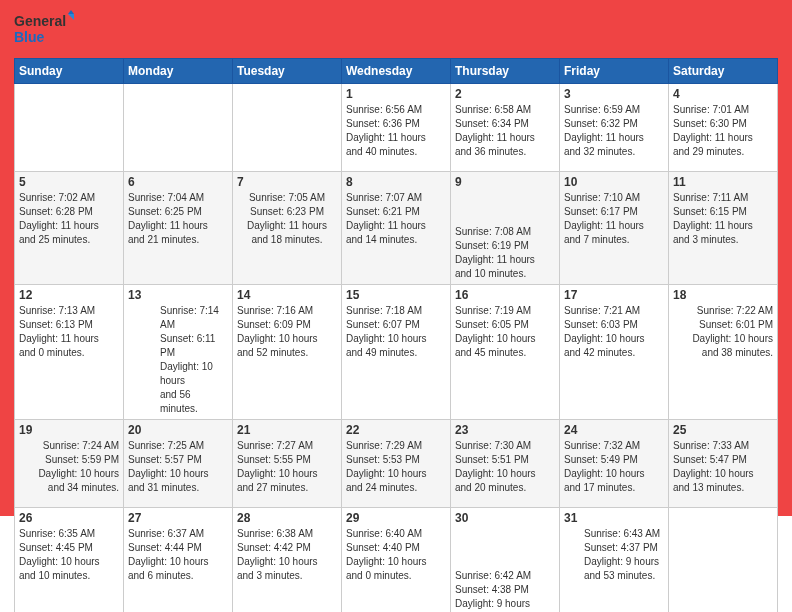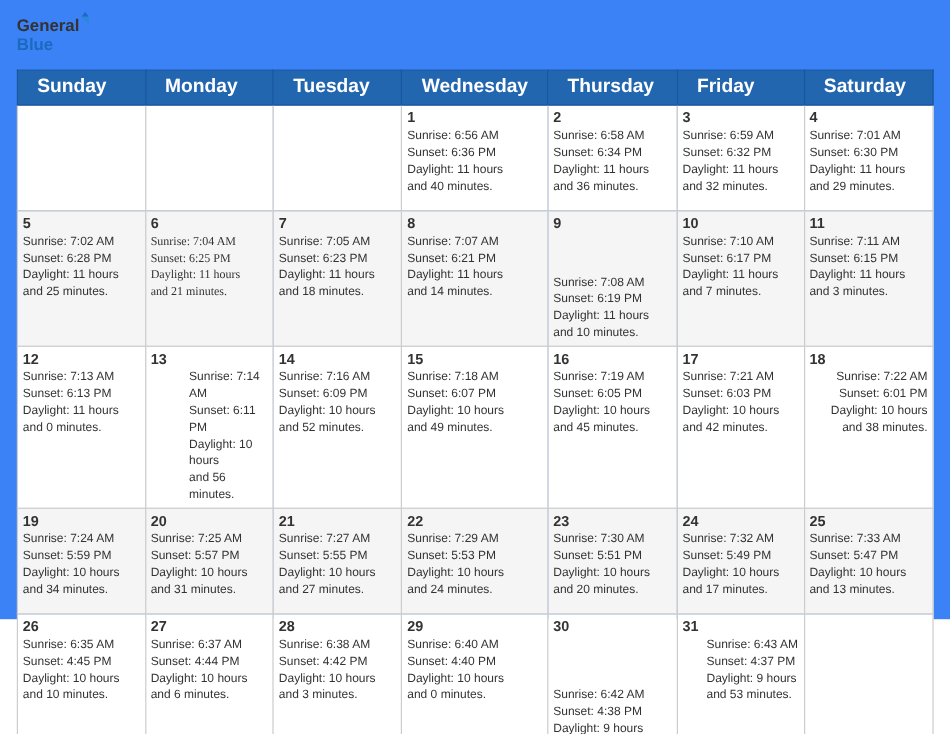--- a/index.html
+++ b/index.html
@@ -6,21 +6,21 @@
     body {
       font-family: Arial, sans-serif;
       background: #fff;
       width: 792px;
       height: 612px;
       overflow: hidden;
     }
     .page {
       width: 792px;
       height: 516px;
-      background: #3b82f6;
+      background: #ef4444;
       padding: 10px 14px 10px 14px;
     }
     .header {
       display: flex;
       justify-content: space-between;
       align-items: flex-start;
       margin-bottom: 8px;
     }
     .logo {
       display: flex;
@@ -42,23 +42,23 @@
       color: #555;
     }
     .calendar {
       width: 100%;
       border-collapse: collapse;
       font-size: 10.5px;
     }
     .calendar thead tr th {
       background: #2366b0;
       color: #fff;
-      padding: 5px 16px;
+      padding: 5px 4px;
       text-align: left;
-      font-size: 16px;
+      font-size: 12px;
       font-weight: bold;
       border: 1px solid #1a55a0;
     }
     .calendar tbody tr td {
       border: 1px solid #ccc;
       vertical-align: top;
       padding: 3px 4px;
       width: 108px;
       height: 88px;
       color: #333;
@@ -150,28 +150,28 @@
         <tr>
           <td>
             <span class="day-num">5</span>
             <div class="day-info" style="white-space: pre-line;">Sunrise: 7:02 AM
 Sunset: 6:28 PM
 Daylight: 11 hours
 and 25 minutes.</div>
           </td>
           <td>
             <span class="day-num">6</span>
-            <div class="day-info" style="white-space: pre-line; font-family: Liberation Serif, serif;">Sunrise: 7:04 AM
+            <div class="day-info" style="white-space: pre-line;">Sunrise: 7:04 AM
 Sunset: 6:25 PM
 Daylight: 11 hours
 and 21 minutes.</div>
           </td>
           <td>
             <span class="day-num">7</span>
-            <div class="day-info" style="white-space: pre-line;">Sunrise: 7:05 AM
+            <div class="day-info" style="white-space: pre-line; text-align: center;">Sunrise: 7:05 AM
 Sunset: 6:23 PM
 Daylight: 11 hours
 and 18 minutes.</div>
           </td>
           <td>
             <span class="day-num">8</span>
             <div class="day-info" style="white-space: pre-line;">Sunrise: 7:07 AM
 Sunset: 6:21 PM
 Daylight: 11 hours
 and 14 minutes.</div>
@@ -245,21 +245,21 @@
             <span class="day-num">18</span>
             <div class="day-info" style="white-space: pre-line; text-align: right;">Sunrise: 7:22 AM
 Sunset: 6:01 PM
 Daylight: 10 hours
 and 38 minutes.</div>
           </td>
         </tr>
         <tr>
           <td>
             <span class="day-num">19</span>
-            <div class="day-info" style="white-space: pre-line;">Sunrise: 7:24 AM
+            <div class="day-info" style="white-space: pre-line; text-align: right;">Sunrise: 7:24 AM
 Sunset: 5:59 PM
 Daylight: 10 hours
 and 34 minutes.</div>
           </td>
           <td>
             <span class="day-num">20</span>
             <div class="day-info" style="white-space: pre-line;">Sunrise: 7:25 AM
 Sunset: 5:57 PM
 Daylight: 10 hours
 and 31 minutes.</div>

